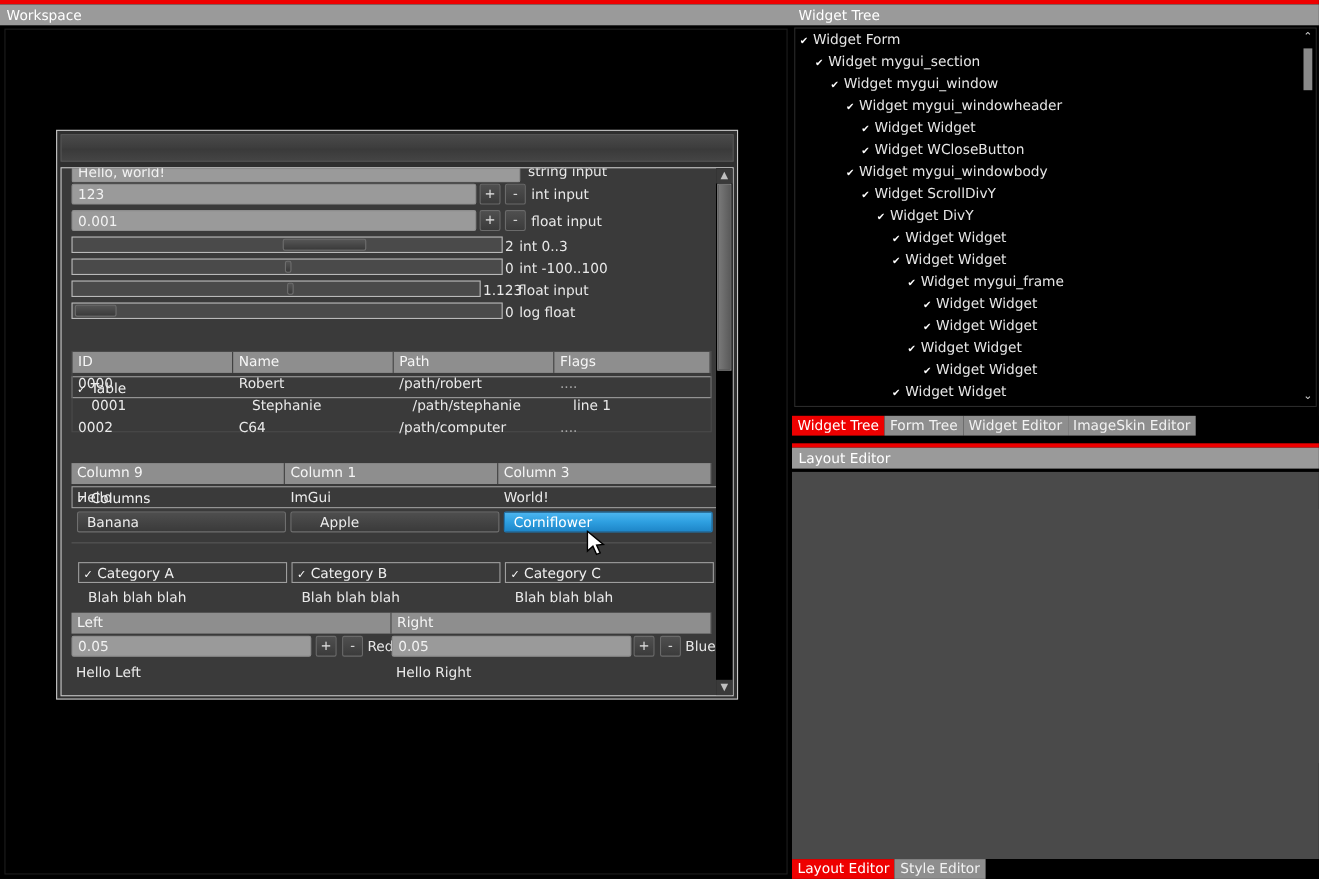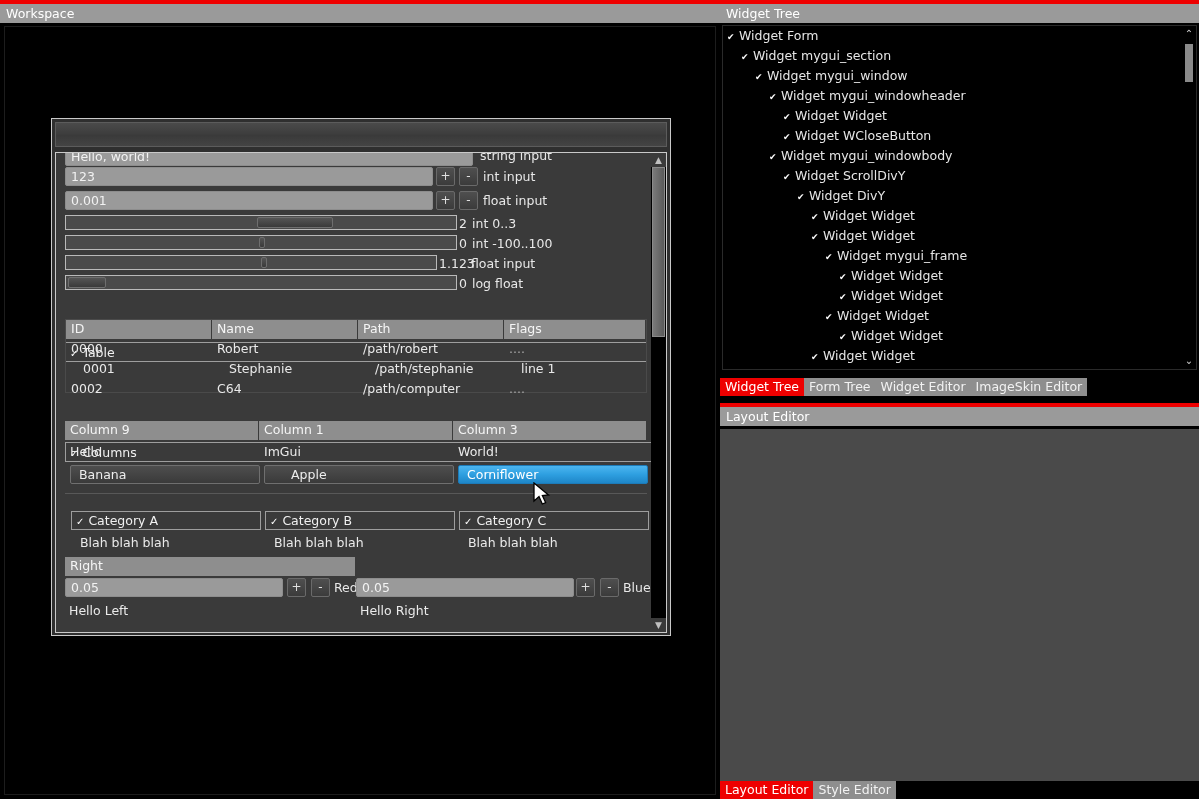--- a/index.html
+++ b/index.html
@@ -306,20 +306,21 @@
               </div>
             </div>
 
             <div style="position:absolute;left:9px;top:382px;width:582px;height:18px;">
               <span class="tcell" style="position:absolute;left:15px;">Blah blah blah</span>
               <span class="tcell" style="position:absolute;left:209px;">Blah blah blah</span>
               <span class="tcell" style="position:absolute;left:403px;">Blah blah blah</span>
             </div>
 
             <div style="position:absolute;left:9px;top:404px;width:582px;height:19px;display:flex;">
+              <div class="thead" style="width:291px;">Left</div>
               <div class="thead" style="width:291px;">Right</div>
             </div>
 
             <div style="position:absolute;left:9px;top:425px;width:582px;height:21px;">
               <div class="edit" style="position:absolute;left:0;top:0;width:218px;">0.05</div>
               <div class="spin" style="position:absolute;left:222px;top:0;">+</div>
               <div class="spin" style="position:absolute;left:246px;top:0;">-</div>
               <div class="lbl" style="position:absolute;left:269px;top:2px;">Red</div>
               <div class="edit" style="position:absolute;left:291px;top:0;width:218px;">0.05</div>
               <div class="spin" style="position:absolute;left:511px;top:0;">+</div>

